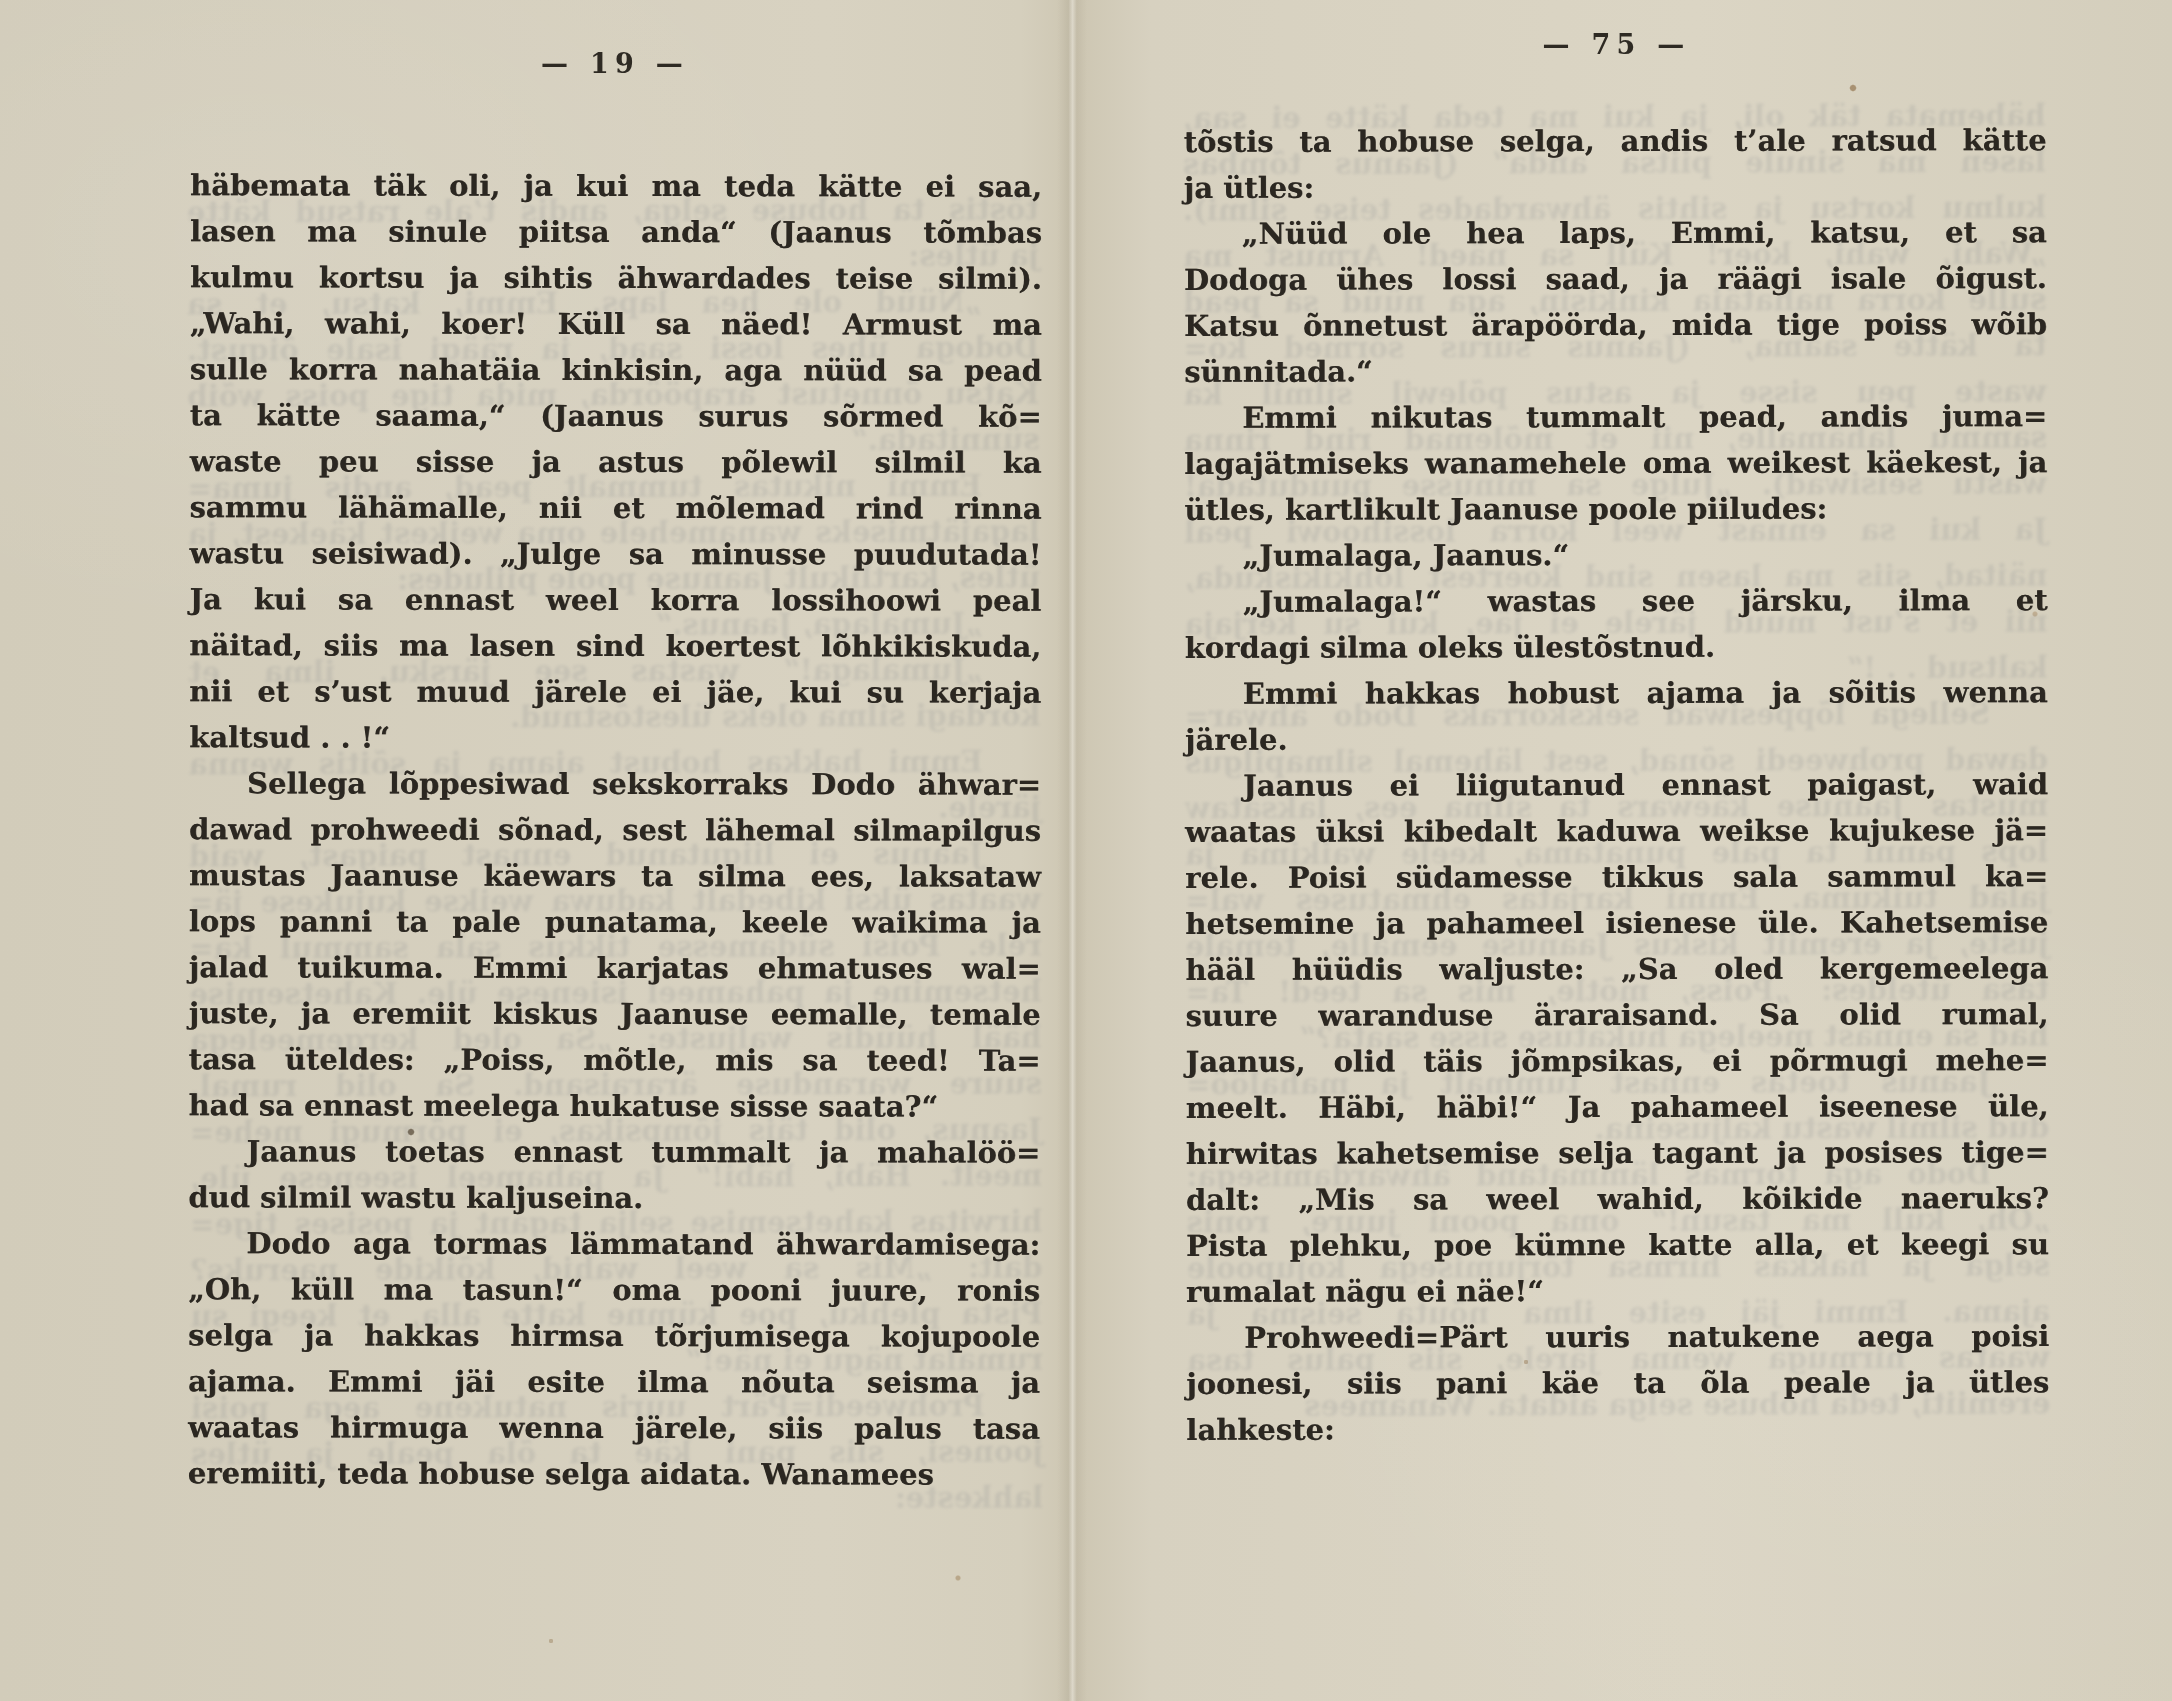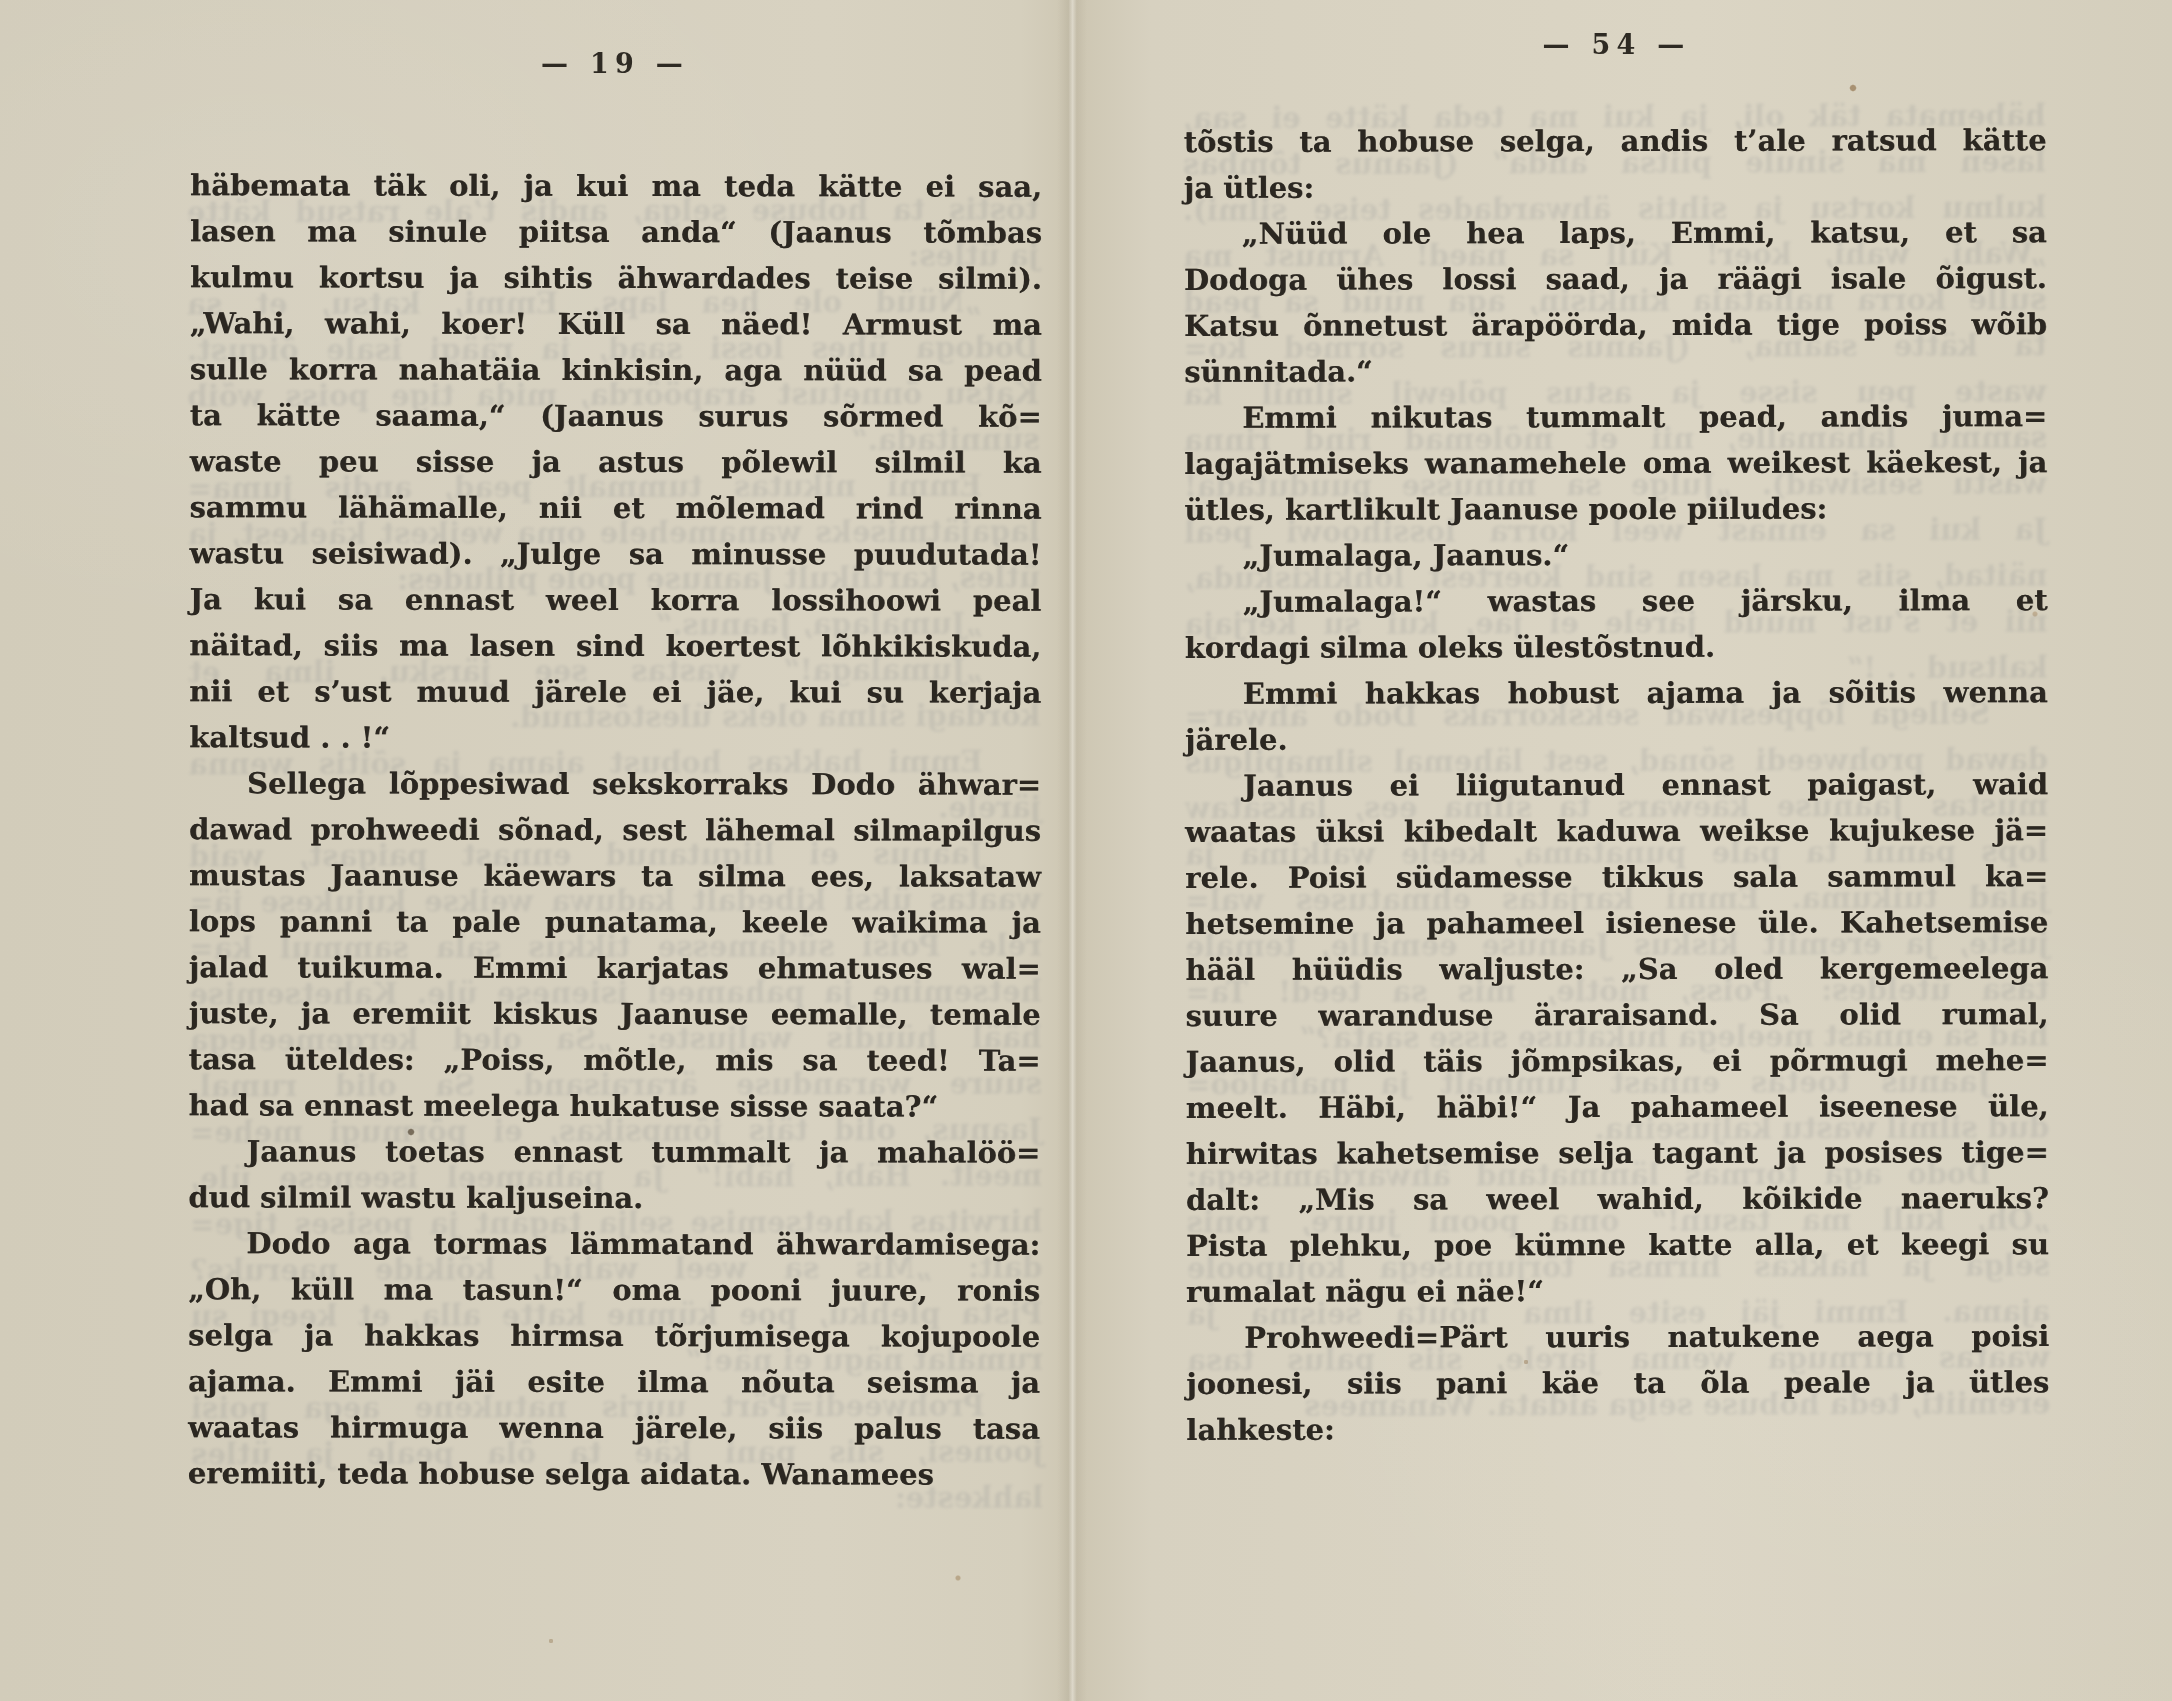--- a/index.html
+++ b/index.html
@@ -164,21 +164,21 @@
           <div class="line">„Oh, küll ma tasun!“ oma pooni juure, ronis</div>
           <div class="line">selga ja hakkas hirmsa tõrjumisega kojupoole</div>
           <div class="line">ajama. Emmi jäi esite ilma nõuta seisma ja</div>
           <div class="line">waatas hirmuga wenna järele, siis palus tasa</div>
           <div class="line last">eremiiti, teda hobuse selga aidata. Wanamees</div>
         </div>
       </div>
   </section>
 
   <section class="page page-right">
-    <div class="page-header">— 54 —</div>
+    <div class="page-header">— 75 —</div>
     <div class="ghost">
         <div class="para">
           <div class="line first">häbemata täk oli, ja kui ma teda kätte ei saa,</div>
           <div class="line">lasen ma sinule piitsa anda“ (Jaanus tõmbas</div>
           <div class="line">kulmu kortsu ja sihtis ähwardades teise silmi).</div>
           <div class="line">„Wahi, wahi, koer! Küll sa näed! Armust ma</div>
           <div class="line">sulle korra nahatäia kinkisin, aga nüüd sa pead</div>
           <div class="line">ta kätte saama,“ (Jaanus surus sõrmed kõ=</div>
           <div class="line">waste peu sisse ja astus põlewil silmil ka</div>
           <div class="line">sammu lähämalle, nii et mõlemad rind rinna</div>

